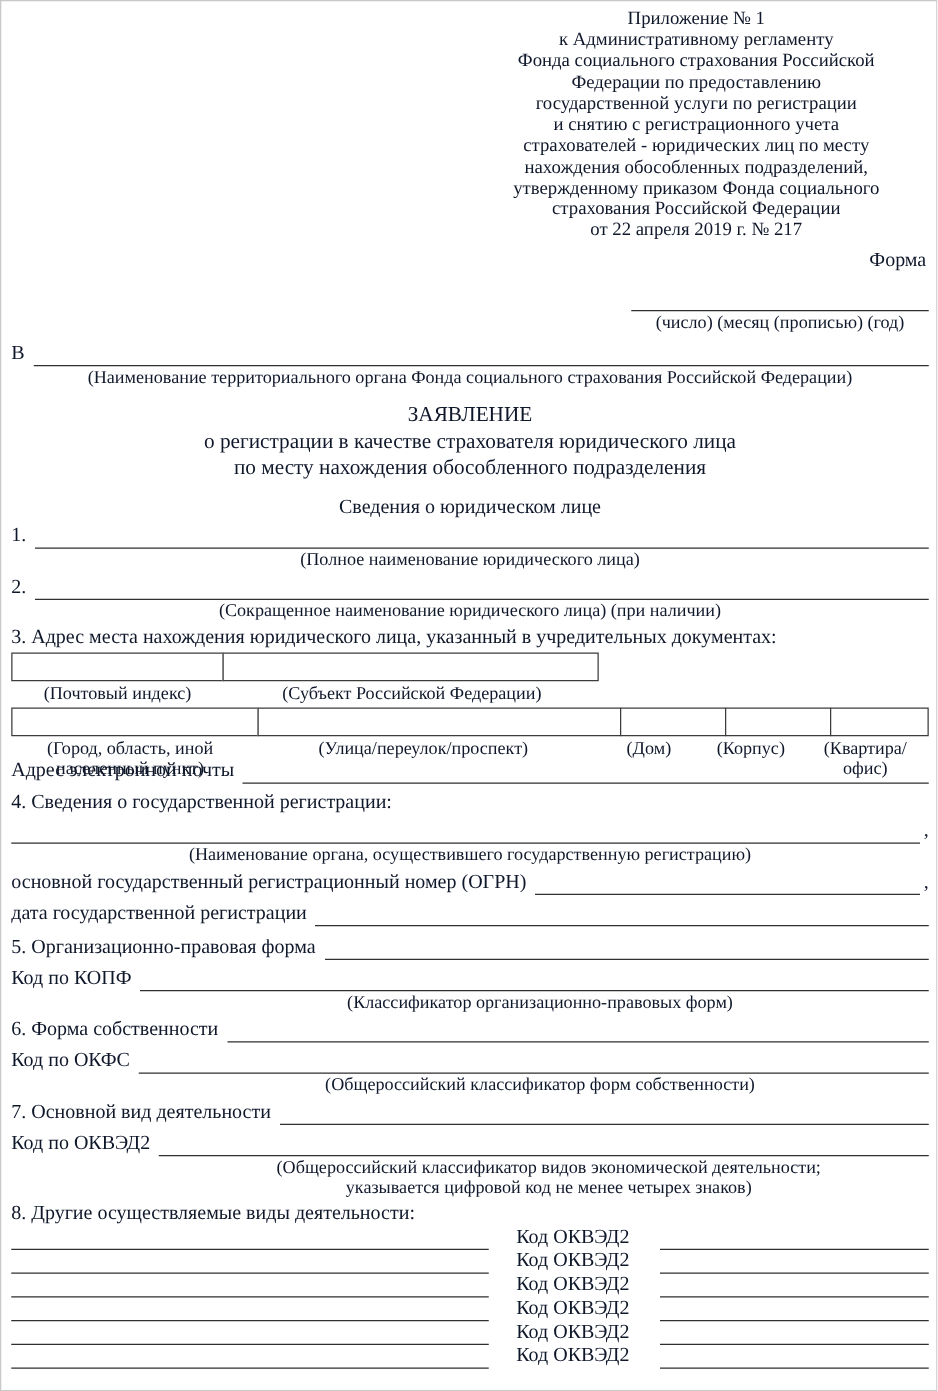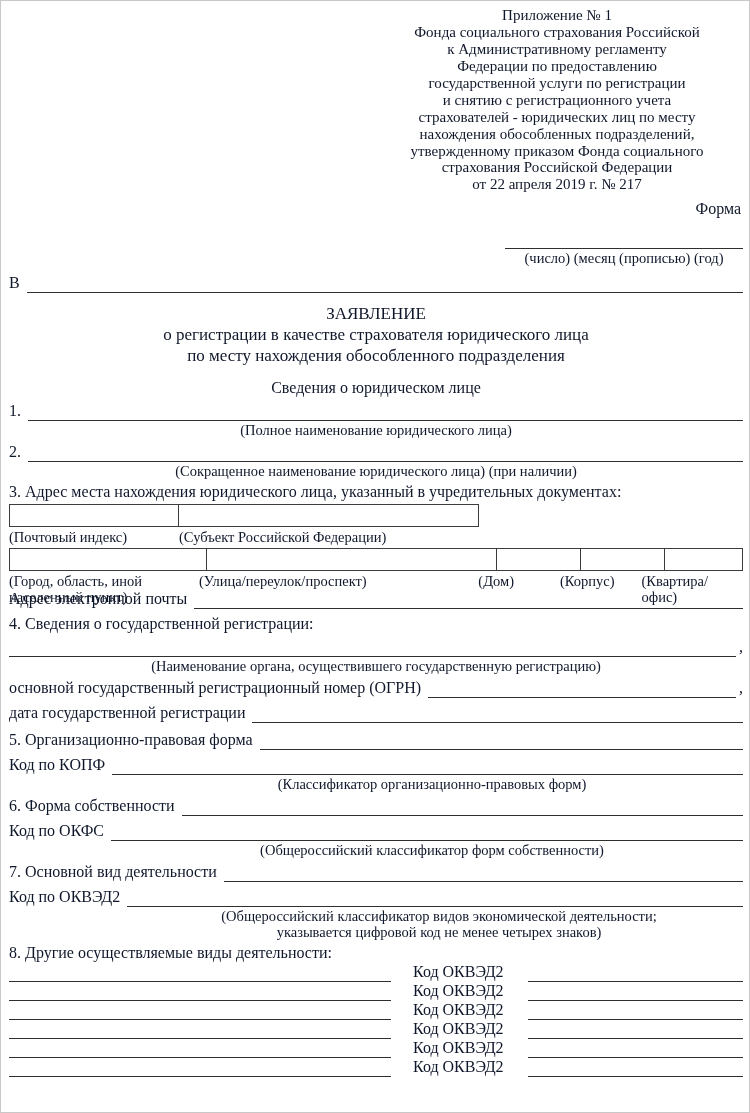--- a/index.html
+++ b/index.html
@@ -23,39 +23,39 @@
   .fill-row .blank { flex:1 1 auto; height:1.12em; margin-left:7px; }
   .fill-row .comma { margin-left:3px; }
   .addressee { margin-top:6px; }
   .title-block { text-align:center; margin-top:10px; font-size:17px; line-height:1.24; }
   .section-title { text-align:center; margin-top:12px; }
   .mt2 { margin-top:2px; } .mt3 { margin-top:3px; } .mt5 { margin-top:5px; } .mt7 { margin-top:7px; } .mt10 { margin-top:10px; }
   .addr-table { display:flex; margin-top:2px; }
   .addr-cell { border:1px solid #3c3c3c; height:23px; box-sizing:border-box; background:#fff; }
   .addr-cell + .addr-cell { margin-left:-1px; }
   .addr-captions { display:flex; font-size:14.5px; line-height:1.12; margin-top:2px; }
-  .addr-captions > div { text-align:left;font-family:Liberation Serif, serif; }
+  .addr-captions > div { text-align:center;font-family:Liberation Serif, serif; }
   .w170 { width:170px; } .w301 { width:301px; }
   .w198 { width:198px; } .w291 { width:291px; } .w85 { width:85px; } .wrest { flex:1 1 auto; }
   .caption-offset { margin-left:112px; }
   .caption-offset2 { margin-left:126px; }
   .okved-row { display:flex; align-items:flex-end; height:19px;gap:12px; }
   .okved-row .blank-l { flex:0 0 382px; height:18px; }
   .okved-row .okved-lbl { white-space:nowrap; margin:0 12px 0 10px; }
   .okved-row .blank-r { flex:1 1 auto; height:18px; }
 </style>
 </head>
 <body>
 
 <div class="page">
 
   <div class="appendix">
     <div>Приложение № 1</div>
+    <div>к Административному регламенту</div>
     <div>Фонда социального страхования Российской</div>
-    <div>к Административному регламенту</div>
     <div>Федерации по предоставлению</div>
     <div>государственной услуги по регистрации</div>
     <div>и снятию с регистрационного учета</div>
     <div>страхователей - юридических лиц по месту</div>
     <div>нахождения обособленных подразделений,</div>
     <div>утвержденному приказом Фонда социального</div>
     <div>страхования Российской Федерации</div>
     <div>от 22 апреля 2019 г. № 217</div>
   </div>
 
@@ -63,20 +63,21 @@
 
   <div class="date-field">
     <span class="blank"></span>
     <div class="caption">(число) (месяц (прописью) (год)</div>
   </div>
 
   <div class="fill-row addressee">
     <span class="lbl">В</span>
     <span class="blank"></span>
   </div>
+  <div class="caption">(Наименование территориального органа Фонда социального страхования Российской Федерации)</div>
 
   <div class="title-block">
     <div>ЗАЯВЛЕНИЕ</div>
     <div>о регистрации в качестве страхователя юридического лица</div>
     <div>по месту нахождения обособленного подразделения</div>
   </div>
 
   <div class="section-title">Сведения о юридическом лице</div>
 
   <div class="fill-row mt3">

